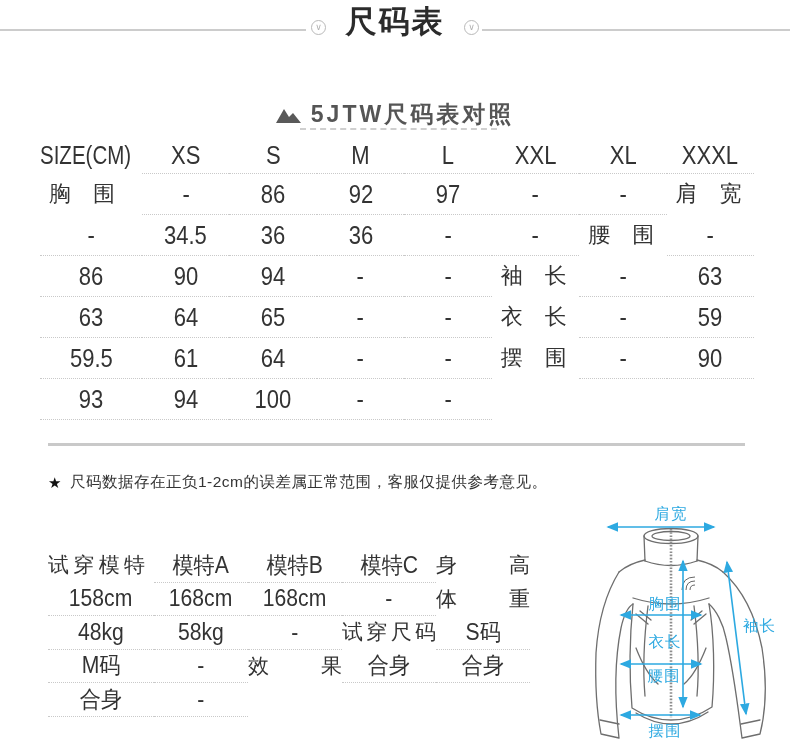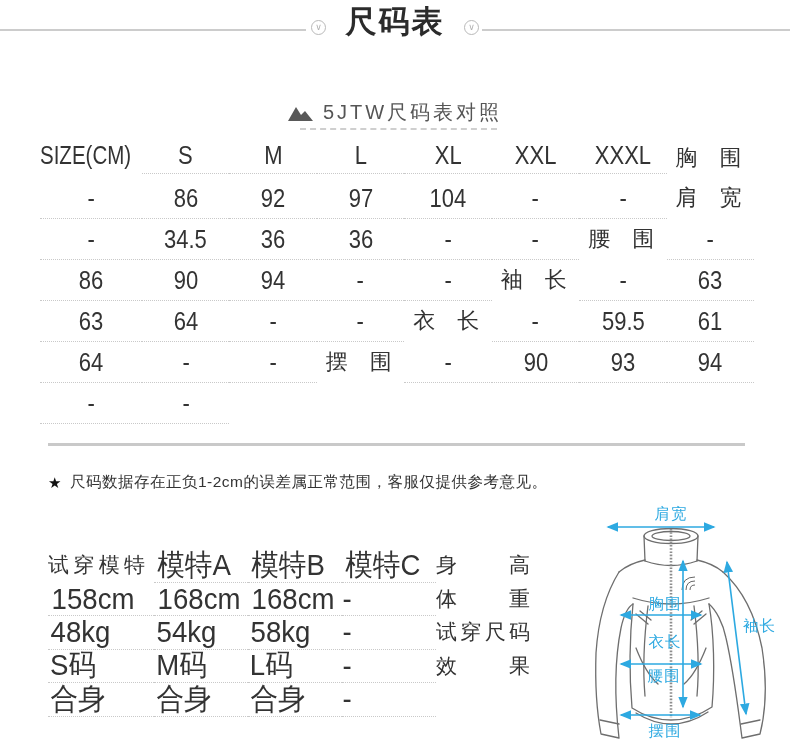--- a/index.html
+++ b/index.html
@@ -11,39 +11,39 @@
   .hline{position:absolute;height:2px;background:#cccccc;}
   .hline-left{top:29px;left:0;width:306px;}
   .hline-right{top:29px;left:482px;width:308px;}
   .cc{position:absolute;top:20px;width:13px;height:13px;border:1px solid #b9b9b9;border-radius:50%;
       display:flex;align-items:center;justify-content:center;color:#b0b0b0;font-size:9px;line-height:1;}
   .cc1{left:311px;} .cc2{left:464px;}
   .page-title{position:absolute;top:1px;left:0;width:100%;text-align:center;
       font-size:31px;font-weight:700;letter-spacing:2px;color:#2b2b2b;}
   
   .subtitle{position:absolute;top:99px;left:0;width:100%;display:flex;justify-content:center;align-items:center;gap:9px;}
-  .subtitle .txt{font-size:20px;font-weight:400;color:#555;letter-spacing:3px;}
+  .subtitle .txt{font-size:23px;font-weight:700;color:#555;letter-spacing:3px;}
   .dashline{position:absolute;top:128px;left:300px;width:197px;border-top:2px dashed #cfcfcf;}
   
   .size-table{position:absolute;top:138px;left:40px;width:714px;display:grid;grid-template-columns:102px repeat(7,1fr);}
   .st-cell{display:flex;align-items:center;justify-content:center;height:40px;font-size:25px;color:#333;}
   .st-head{height:35px;}
   .st-corner{justify-content:flex-start;}
   .st-corner .cond{transform-origin:left center;transform:scaleX(0.82);}
   .cond{display:inline-block;transform:scaleX(0.88);white-space:nowrap;}
   .st-label{justify-content:flex-start;font-size:22px;}
   .spread{display:flex;justify-content:space-between;width:66px;margin-left:9px;}
   .dotted{border-bottom:1px dotted #c9c9c9;}
   
   .divider{position:absolute;top:443px;left:48px;width:697px;height:3px;background:#c9c9c9;}
   .note{position:absolute;top:472px;left:48px;display:flex;align-items:center;font-size:15.5px;font-weight:500;color:#333;letter-spacing:.5px;}
   .note .star{font-size:15px;margin-right:8px;color:#111;}
   
   .fit-table{position:absolute;top:549px;left:48px;width:482px;display:grid;grid-template-columns:106px repeat(4,94px);}
-  .ft-cell{display:flex;align-items:center;justify-content:flex-start;height:32.5px;font-size:30px;color:#333;}
+  .ft-cell{display:flex;align-items:center;justify-content:center;height:32.5px;font-size:23px;color:#333;}
   .ft-label{justify-content:flex-start;font-size:21px;}
   .fspread{display:flex;justify-content:space-between;width:97px;}
   .ft-val .cond{transform:scaleX(0.92);}
   
   .diagram{position:absolute;top:498px;left:588px;width:202px;height:248px;}
   .jk{stroke:#6e6e6e;stroke-width:1.3;fill:none;stroke-linecap:round;stroke-linejoin:round;}
   .jk-fill{fill:#ffffff;}
   .meas{stroke-width:1.6;fill:none;}
   .mtxt{font-size:15.5px;font-weight:500;letter-spacing:1px;}
 </style>
@@ -66,33 +66,36 @@
     </span>
     <span class="txt">5JTW尺码表对照</span>
   </div>
   <div class="dashline"></div>
 
   <div class="size-table" id="size-table">
       <div class="st-cell st-head st-corner">
         <span class="cond">SIZE(CM)</span>
       </div>
       <div class="st-cell st-head dotted">
+        <span class="cond">XS</span>
+      </div>
+      <div class="st-cell st-head dotted">
         <span class="cond">S</span>
       </div>
       <div class="st-cell st-head dotted">
         <span class="cond">M</span>
       </div>
       <div class="st-cell st-head dotted">
         <span class="cond">L</span>
       </div>
       <div class="st-cell st-head dotted">
+        <span class="cond">XXL</span>
+      </div>
+      <div class="st-cell st-head dotted">
         <span class="cond">XL</span>
-      </div>
-      <div class="st-cell st-head dotted">
-        <span class="cond">XXL</span>
       </div>
       <div class="st-cell st-head dotted">
         <span class="cond">XXXL</span>
       </div>
       <div class="st-cell st-label">
         <span class="spread">
           <span>胸</span>
           <span>围</span>
         </span>
       </div>
@@ -102,23 +105,20 @@
       <div class="st-cell dotted">
         <span class="cond">86</span>
       </div>
       <div class="st-cell dotted">
         <span class="cond">92</span>
       </div>
       <div class="st-cell dotted">
         <span class="cond">97</span>
       </div>
       <div class="st-cell dotted">
-        <span class="cond">104</span>
-      </div>
-      <div class="st-cell dotted">
         <span class="cond">-</span>
       </div>
       <div class="st-cell dotted">
         <span class="cond">-</span>
       </div>
       <div class="st-cell st-label">
         <span class="spread">
           <span>肩</span>
           <span>宽</span>
         </span>
@@ -177,35 +177,41 @@
       <div class="st-cell dotted">
         <span class="cond">63</span>
       </div>
       <div class="st-cell dotted">
         <span class="cond">63</span>
       </div>
       <div class="st-cell dotted">
         <span class="cond">64</span>
       </div>
       <div class="st-cell dotted">
+        <span class="cond">65</span>
+      </div>
+      <div class="st-cell dotted">
         <span class="cond">-</span>
       </div>
       <div class="st-cell dotted">
         <span class="cond">-</span>
       </div>
       <div class="st-cell st-label">
         <span class="spread">
           <span>衣</span>
           <span>长</span>
         </span>
       </div>
       <div class="st-cell dotted">
         <span class="cond">-</span>
       </div>
       <div class="st-cell dotted">
+        <span class="cond">59</span>
+      </div>
+      <div class="st-cell dotted">
         <span class="cond">59.5</span>
       </div>
       <div class="st-cell dotted">
         <span class="cond">61</span>
       </div>
       <div class="st-cell dotted">
         <span class="cond">64</span>
       </div>
       <div class="st-cell dotted">
         <span class="cond">-</span>
@@ -223,20 +229,23 @@
         <span class="cond">-</span>
       </div>
       <div class="st-cell dotted">
         <span class="cond">90</span>
       </div>
       <div class="st-cell dotted">
         <span class="cond">93</span>
       </div>
       <div class="st-cell dotted">
         <span class="cond">94</span>
+      </div>
+      <div class="st-cell dotted">
+        <span class="cond">100</span>
       </div>
       <div class="st-cell dotted">
         <span class="cond">-</span>
       </div>
       <div class="st-cell dotted">
         <span class="cond">-</span>
       </div>
     </div>
 
   <div class="divider"></div>
@@ -284,44 +293,38 @@
       <div class="ft-cell ft-label">
         <span class="fspread">
           <span>体</span>
           <span>重</span>
         </span>
       </div>
       <div class="ft-cell ft-val dotted">
         <span class="cond">48kg</span>
       </div>
       <div class="ft-cell ft-val dotted">
-        <span class="cond">54kg</span>
-      </div>
-      <div class="ft-cell ft-val dotted">
         <span class="cond">58kg</span>
       </div>
       <div class="ft-cell ft-val dotted">
         <span class="cond">-</span>
       </div>
       <div class="ft-cell ft-label">
         <span class="fspread">
           <span>试</span>
           <span>穿</span>
           <span>尺</span>
           <span>码</span>
         </span>
       </div>
       <div class="ft-cell ft-val dotted">
         <span class="cond">S码</span>
       </div>
       <div class="ft-cell ft-val dotted">
         <span class="cond">M码</span>
-      </div>
-      <div class="ft-cell ft-val dotted">
-        <span class="cond">L码</span>
       </div>
       <div class="ft-cell ft-val dotted">
         <span class="cond">-</span>
       </div>
       <div class="ft-cell ft-label">
         <span class="fspread">
           <span>效</span>
           <span>果</span>
         </span>
       </div>

